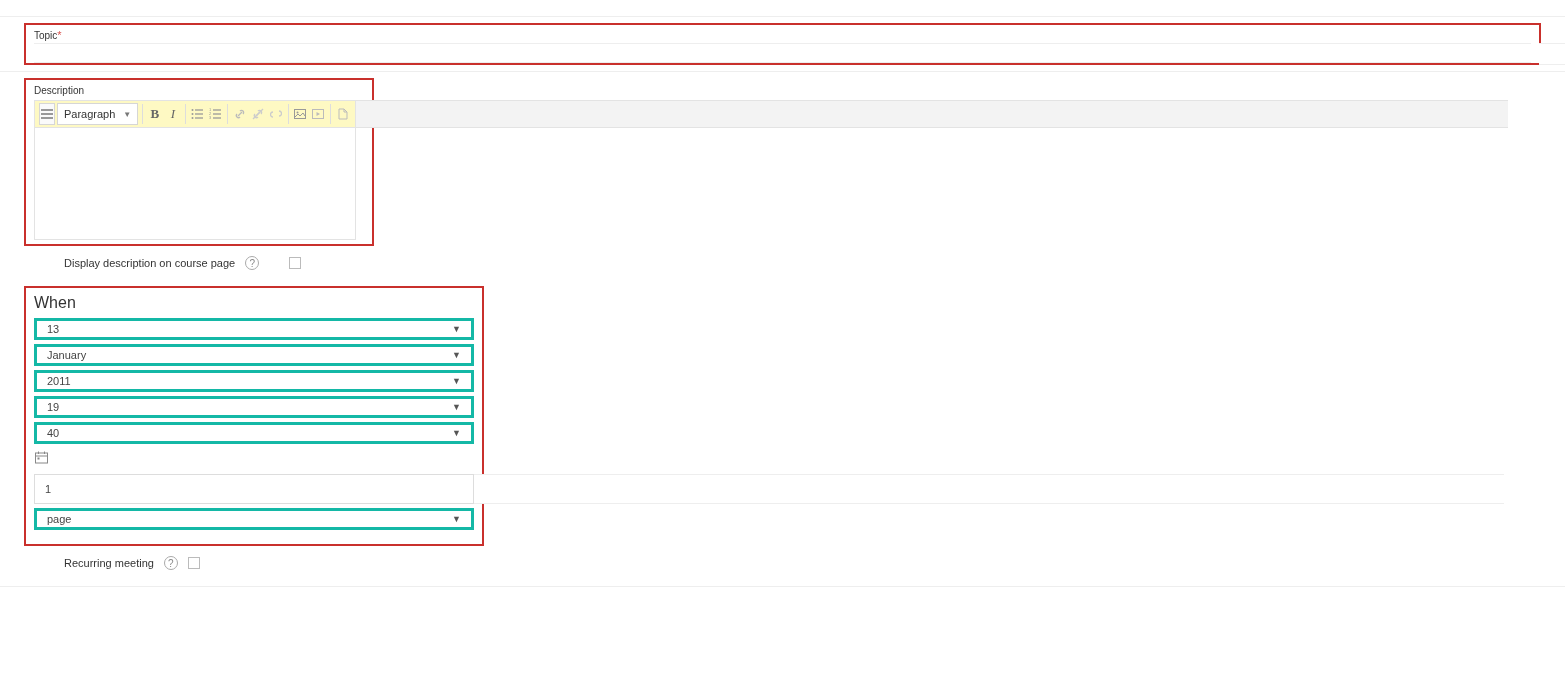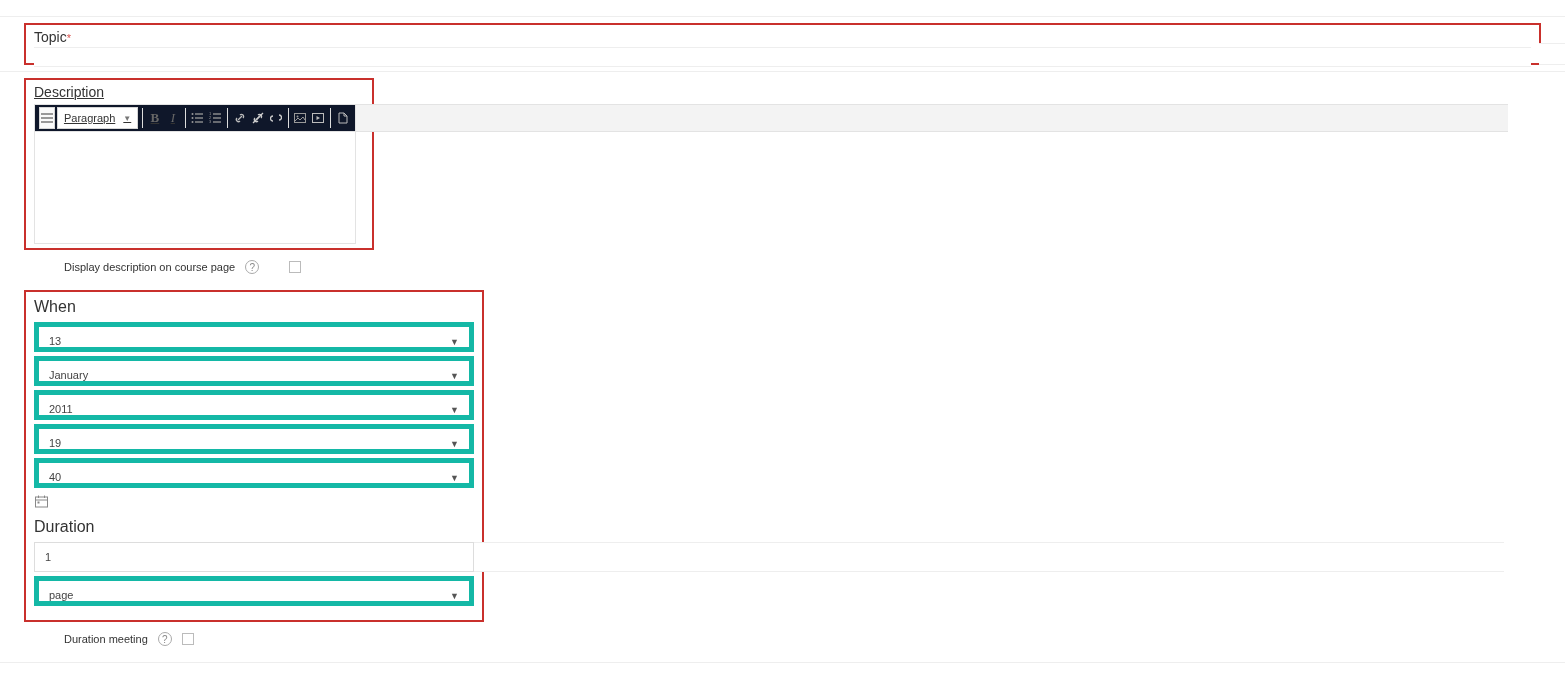--- a/index.html
+++ b/index.html
@@ -10,21 +10,21 @@
     background: #fff;
     padding: 10px 0;
   }
   .container { width: 100%; }
   .hl-box {
     border: 2px solid #c9302c;
     margin: 2px 24px 6px 24px;
     position: relative;
   }
   .topic-box { padding: 4px 8px 0 8px; height: 42px; }
-  .field-label { font-size: 14px; color: #333; }
+  .field-label { font-size: 10px; color: #333; }
   .required-star { color: #d9534f; }
   .topic-input-row {
     border-top: 1px solid #eee;
     border-bottom: 1px solid #eee;
     margin-top: 2px;
     height: 20px;
   }
   .topic-input {
     width: 100%; border: none; outline: none;
     height: 18px; font-size: 12px; padding: 0 2px;
@@ -33,28 +33,28 @@
     position: absolute;
     left: 100%;
     top: 18px;
     right: -1152px;
     height: 22px;
     border-top: 1px solid #eee;
     border-bottom: 1px solid #eee;
     background: #fff;
   }
 
-  .desc-box { padding: 4px 16px 4px 8px; min-height: 160px; text-decoration: underline; }
+  .desc-box { padding: 4px 16px 4px 8px; min-height: 160px; }
 
   .editor-toolbar-row {
     position: relative;
     margin-top: 4px;
   }
   .editor-toolbar {
-    background: #0f172a;
+    background: #fef9c3;
     border: 1px solid #e3e3e3;
     height: 28px;
     display: flex;
     align-items: center;
     gap: 2px;
     padding: 0 4px;
     width: 100%;
     justify-content: center;
   }
   .desc-trail {
@@ -104,22 +104,22 @@
     border-radius: 50%; font-size: 10px; color: #888; cursor: pointer;
   }
   .squarish {
     width: 12px; height: 12px; border: 1px solid #bbb;
     background: #fff; display: inline-block;
   }
 
   .when-box { padding: 6px 8px 10px 8px; width: 460px; }
   .when-label { font-size: 16px; margin-bottom: 6px; display: block; }
   .select-row {
-    border: 5px solid #14b8a6; height: 30px;
-    display: flex; align-items: flex-end; justify-content: space-between;
+    border: 3px solid #14b8a6; height: 22px;
+    display: flex; align-items: center; justify-content: space-between;
     padding: 0 10px; margin-bottom: 4px;
     font-size: 11px; color: #444; cursor: pointer;
     background: #fff;
   }
   .select-row .dd { font-size: 9px; color: #555; }
   .cal-icon {
     width: 14px; height: 14px;
     display: inline-flex; align-items: center; justify-content: center;
     color: #777; font-size: 13px; margin: 2px 0 10px 0;
   }
@@ -290,34 +290,33 @@
     <span class="cal-icon">
       <svg width="13" height="13" viewBox="0 0 13 13" stroke="#888" fill="none" stroke-width="1">
           <rect x="0.5" y="2" width="12" height="10"></rect>
           <line x1="0.5" y1="5" x2="12.5" y2="5"></line>
           <line x1="3.5" y1="0.5" x2="3.5" y2="3"></line>
           <line x1="9.5" y1="0.5" x2="9.5" y2="3"></line>
           <rect x="2.5" y="6.5" width="2" height="2" fill="#888" stroke="none"></rect>
         </svg>
     </span>
 
-    <span class="when-label">Duration</span>
 
     <div class="rel">
       <input class="duration-input" type="text" value="1" style="">
       <div class="duration-trail"></div>
     </div>
 
     <div class="select-row">
       <span>page</span>
       <span class="dd">▼</span>
     </div>
   </div>
 
   <div class="inline-option">
-    <span>Duration meeting</span>
+    <span>Recurring meeting</span>
     <span class="help-circle">?</span>
     <span class="squarish" role="checkbox"></span>
   </div>
 
   <hr class="hr-full">
 
 </div>
 
 </body></html>

